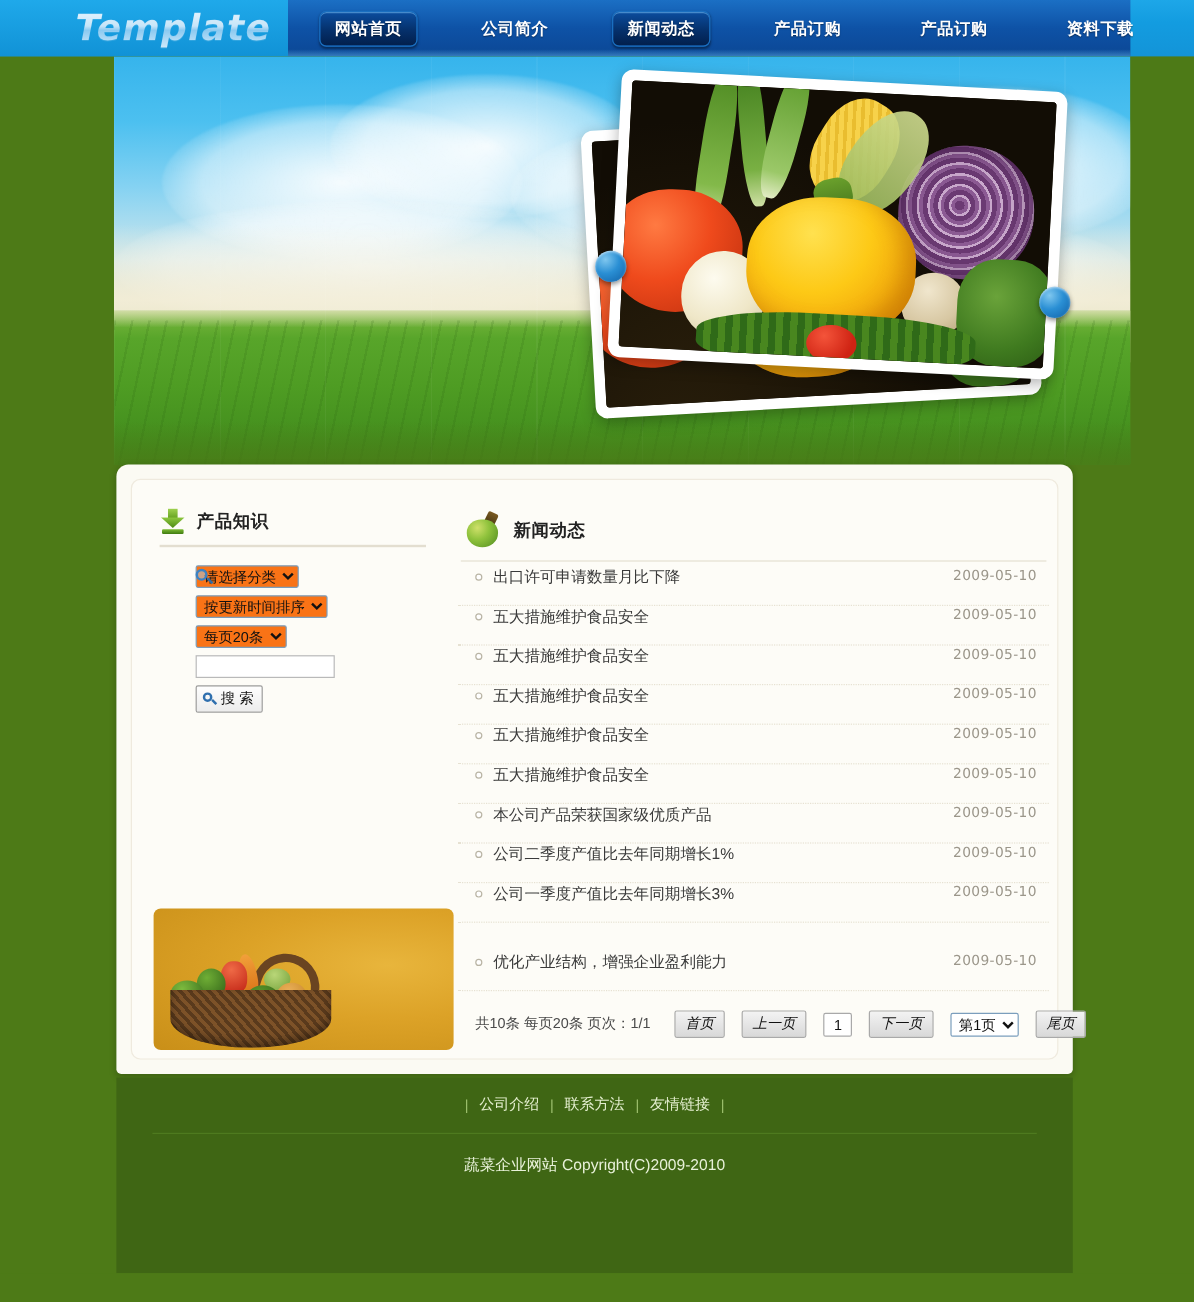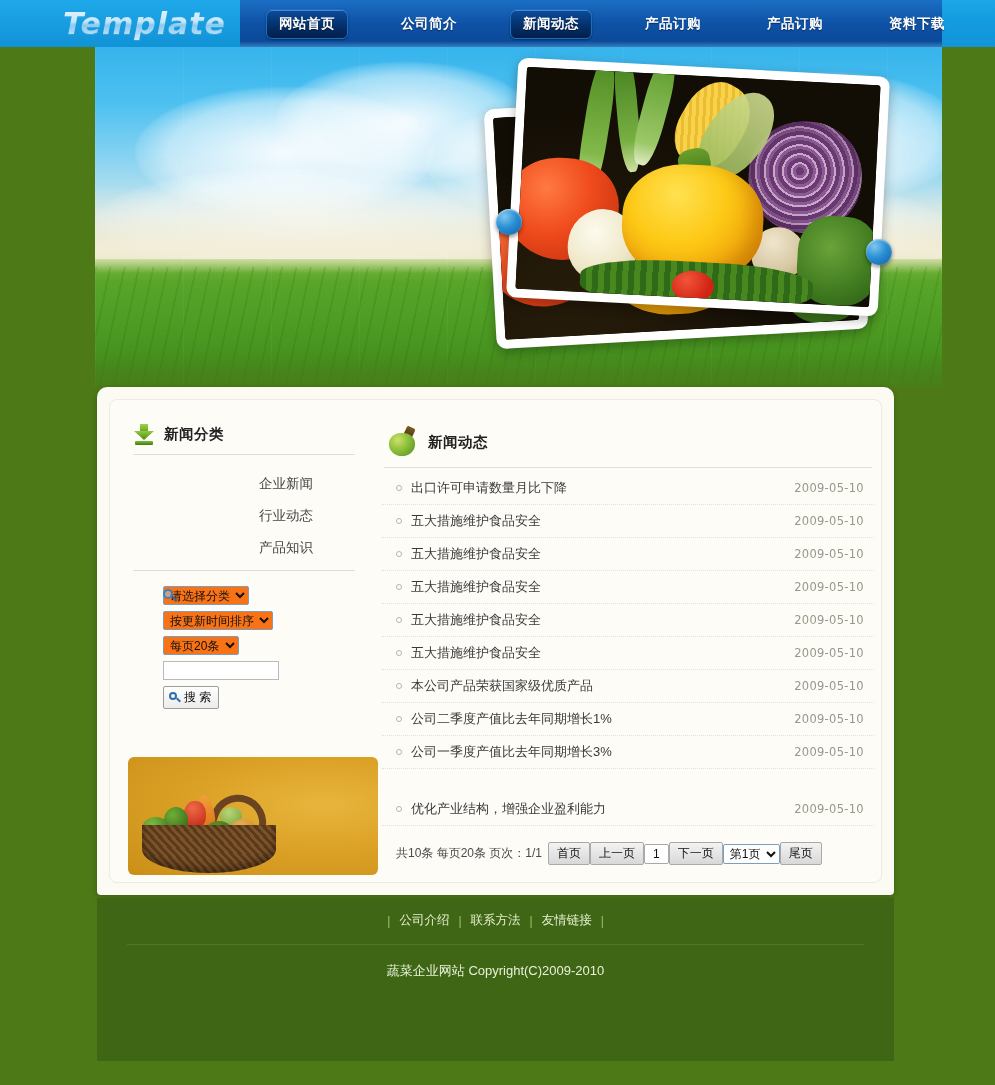--- a/index.html
+++ b/index.html
@@ -263,35 +263,35 @@
   .pepper-icon .body { position:absolute; left:1px; top:6px; width:26px; height:23px;
       border-radius: 48% 48% 52% 52%;
       background: radial-gradient(circle at 34% 30%, #cfe06a 0%, #8fc23c 42%, #4f8a20 100%); }
   .pepper-icon .stem2 { position:absolute; left:17px; top:0px; width:9px; height:10px;
       background: linear-gradient(to bottom,#7a5a22,#4c3a13); transform: rotate(26deg); border-radius:2px; }
   .content-title { font-size: 14.5px; font-weight:bold; color:#222; letter-spacing:.5px; }
   .content-rule { height:1px; background:#e4dfd1; margin: 0 2px 0 2px; }
 
   .news-list { padding: 4px 0 0 0; }
   .news-row {
-    display:flex; align-items:center; justify-content:space-between;
+    display:flex; align-items:flex-start; justify-content:space-between;
     height: 33px; border-bottom: 1px dotted #e6e1d2;
     padding: 0 10px 0 14px; cursor:pointer;
   }
   .news-row:last-child { border-bottom: 1px dotted #e6e1d2; margin-top: 24px; }
   .news-left { display:flex; align-items:center; gap:9px; min-width:0; }
   .bullet { width:6px; height:6px; border:1px solid #b9b4a4; border-radius:50%; flex:0 0 6px; background:#fff; }
   .news-title { font-size: 13px; color:#3a3a3a; white-space:nowrap; }
   .news-date { font-size: 11.5px; color:#9b968a; font-family:"DejaVu Sans", sans-serif; letter-spacing:.3px; }
 
-  .pager { display:flex; align-items:center; gap:0; padding: 16px 0 0 14px; flex-wrap:nowrap; }
+  .pager { display:flex; align-items:center; gap:14px; padding: 16px 0 0 14px; flex-wrap:nowrap; }
   .pager-info { font-size: 12px; color:#4a4a4a; margin-right: 6px; white-space:nowrap; }
   .pg-btn {
     font-size:12px; color:#111; background: linear-gradient(to bottom,#f3f3f3,#d8d8d8);
-    border:1px solid #a9a9a9; border-radius:2px; padding: 2px 8px; cursor:pointer; white-space:nowrap;
+    border:1px solid #a9a9a9; border-radius:2px; padding: 2px 8px; cursor:pointer; white-space:nowrap;font-style:italic;
   }
   .pg-num {
     font-size:12px; color:#111; background:#fff; border:1px solid #a9a9a9;
     border-radius:2px; padding: 2px 8px; min-width:24px; text-align:center;
   }
   select.pg-sel {
     font-family:"Liberation Sans", sans-serif; font-size:12px; color:#111;
     background:#fff; border:1px solid #7b9ebd; border-radius:2px; height:20px; padding:1px 2px;
   }
 
@@ -391,28 +391,23 @@
     <div class="inner-panel">
 
       <div class="sidebar">
 
         <div class="sb-block-title">
           <span class="dl-icon">
             <span class="stem"></span>
               <span class="head"></span>
               <span class="base"></span>
           </span>
-          <span class="sb-title-text">新闻分类</span>
+          <span class="sb-title-text">产品知识</span>
         </div>
         <div class="sb-rule"></div>
-        <div class="sb-links">
-          <a class="sb-link">企业新闻</a>
-          <a class="sb-link">行业动态</a>
-          <a class="sb-link">产品知识</a>
-        </div>
 
         <div class="sb-rule"></div>
 
         <div class="search-form">
           <span class="sf-mag">
               <span class="ring"></span>
               <span class="hdl"></span>
             </span>
           <div class="sf-row">
             <select class="sf-sel">

